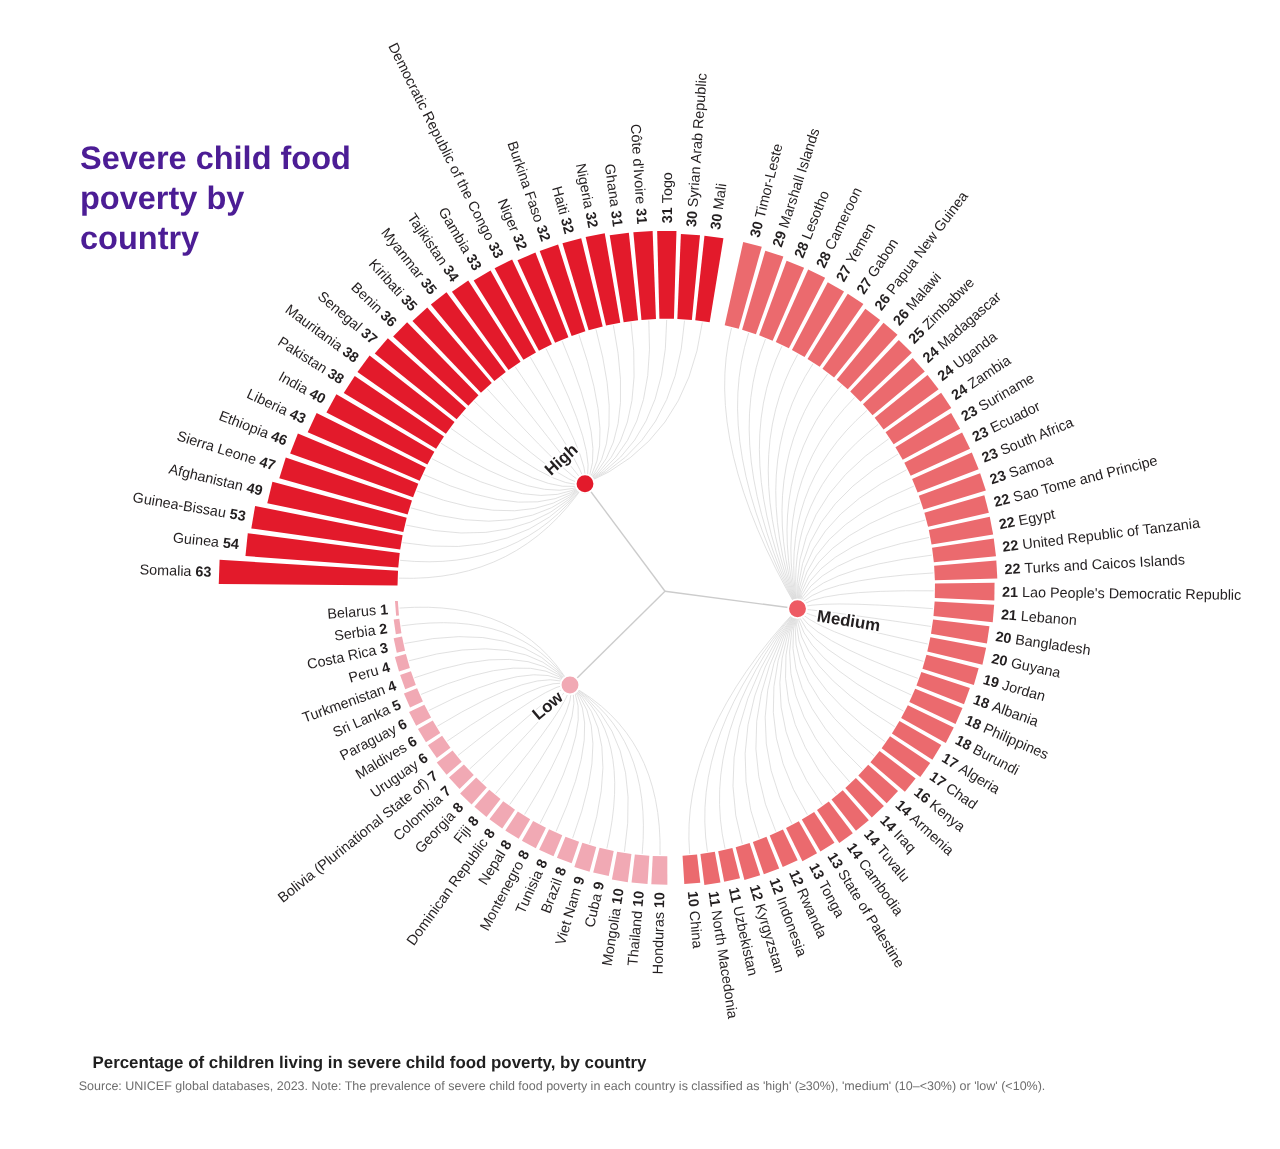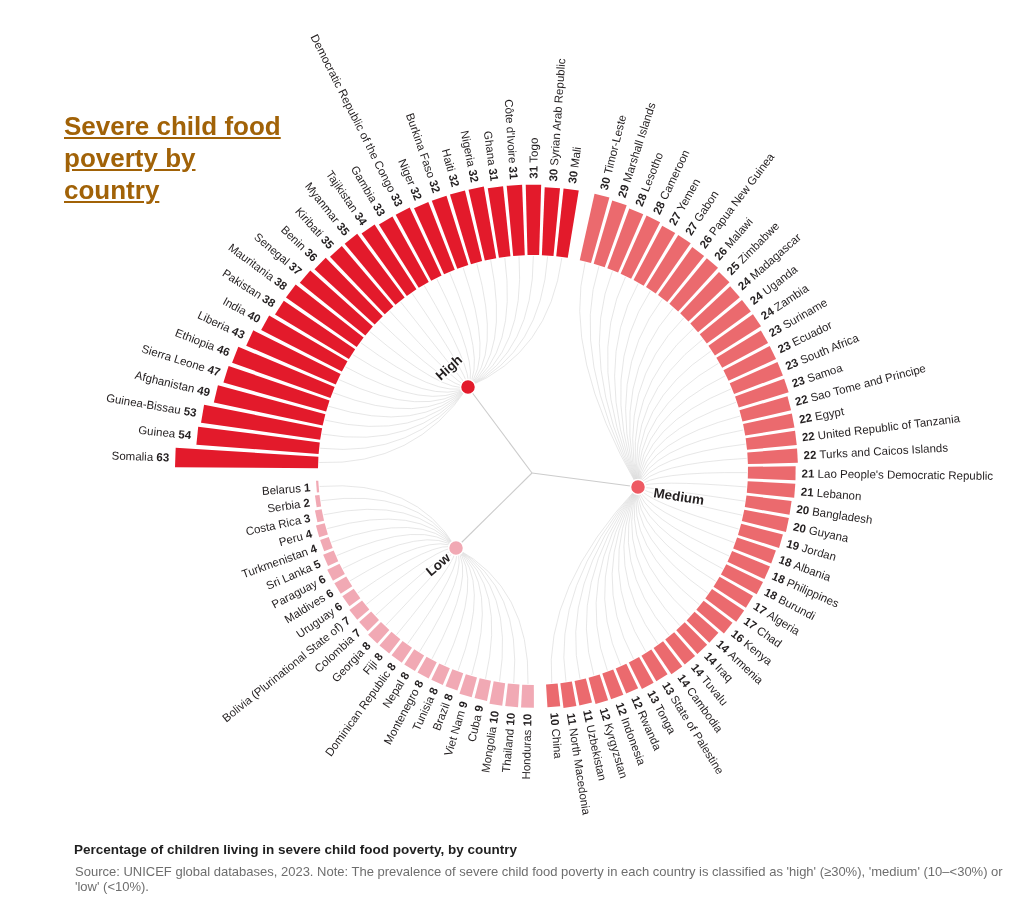--- a/index.html
+++ b/index.html
@@ -3,28 +3,28 @@
 <meta charset="utf-8">
 <style>
   html,body{margin:0;padding:0;background:#ffffff;}
   body{width:1024px;height:919px;position:relative;overflow:hidden;
        font-family:"Liberation Sans", sans-serif;}
   .chart-title{position:absolute;left:64px;top:110px;width:260px;
        font-size:26px;font-weight:bold;line-height:1.24;
        white-space:pre-line;color:#ED7523;}
   .caption{position:absolute;left:63px;top:842px;font-size:13.5px;
        font-weight:bold;color:#1f1f1f;padding-left:11px;}
-  .source{position:absolute;left:63px;top:864px;font-size:13px;color:#6e6e6e;margin-left:12px;}
+  .source{position:absolute;left:63px;top:864px;font-size:10px;color:#6e6e6e;}
   #chart-svg{position:absolute;left:0;top:0;}
   text{fill:#231f20;}
 </style>
 </head>
 <body>
 
-<div class="chart-title" style="color: #a16207; text-decoration: underline;">Severe child food
+<div class="chart-title" style="color: #4c1d95;">Severe child food
 poverty by
 country</div>
 
 <svg id="chart-svg" width="1024" height="919" viewBox="0 0 1024 919">
     <g>
       <path d="M 468.00 387.00 Q 414.82 465.87 319.13 462.53" fill="none" stroke="#dadada" stroke-width="0.8" opacity="0.8"></path>
       <path d="M 468.00 387.00 Q 415.36 457.99 320.11 448.26" fill="none" stroke="#dadada" stroke-width="0.8" opacity="0.8"></path>
       <path d="M 468.00 387.00 Q 416.43 450.16 322.03 434.09" fill="none" stroke="#dadada" stroke-width="0.8" opacity="0.8"></path>
       <path d="M 468.00 387.00 Q 418.01 442.42 324.90 420.08" fill="none" stroke="#dadada" stroke-width="0.8" opacity="0.8"></path>
       <path d="M 468.00 387.00 Q 420.11 434.80 328.70 406.29" fill="none" stroke="#dadada" stroke-width="0.8" opacity="0.8"></path>

